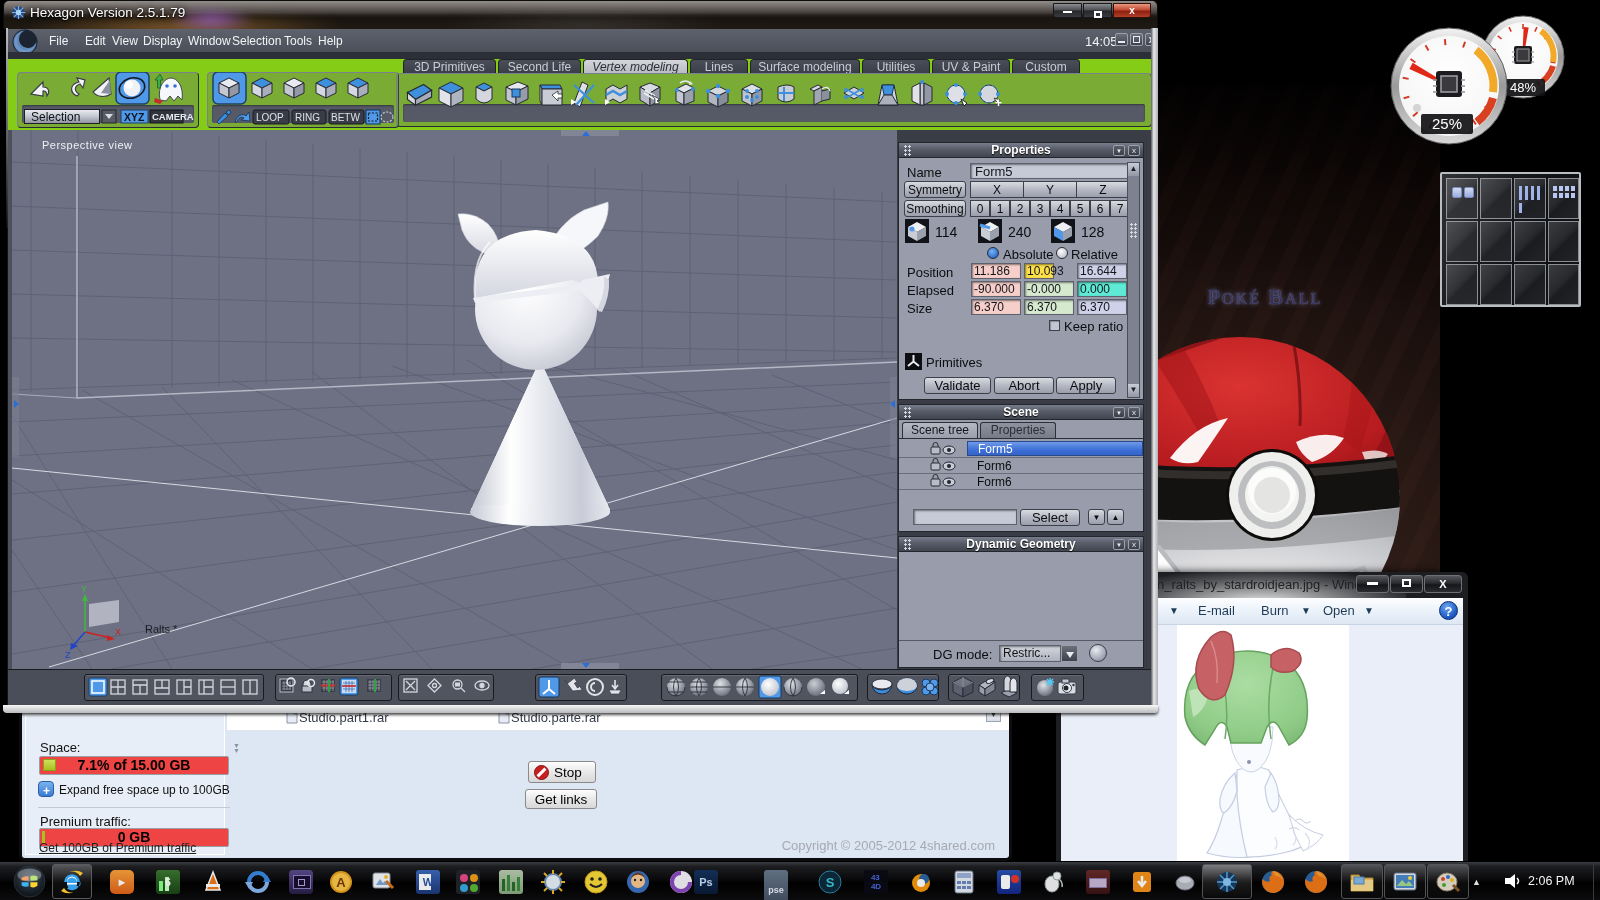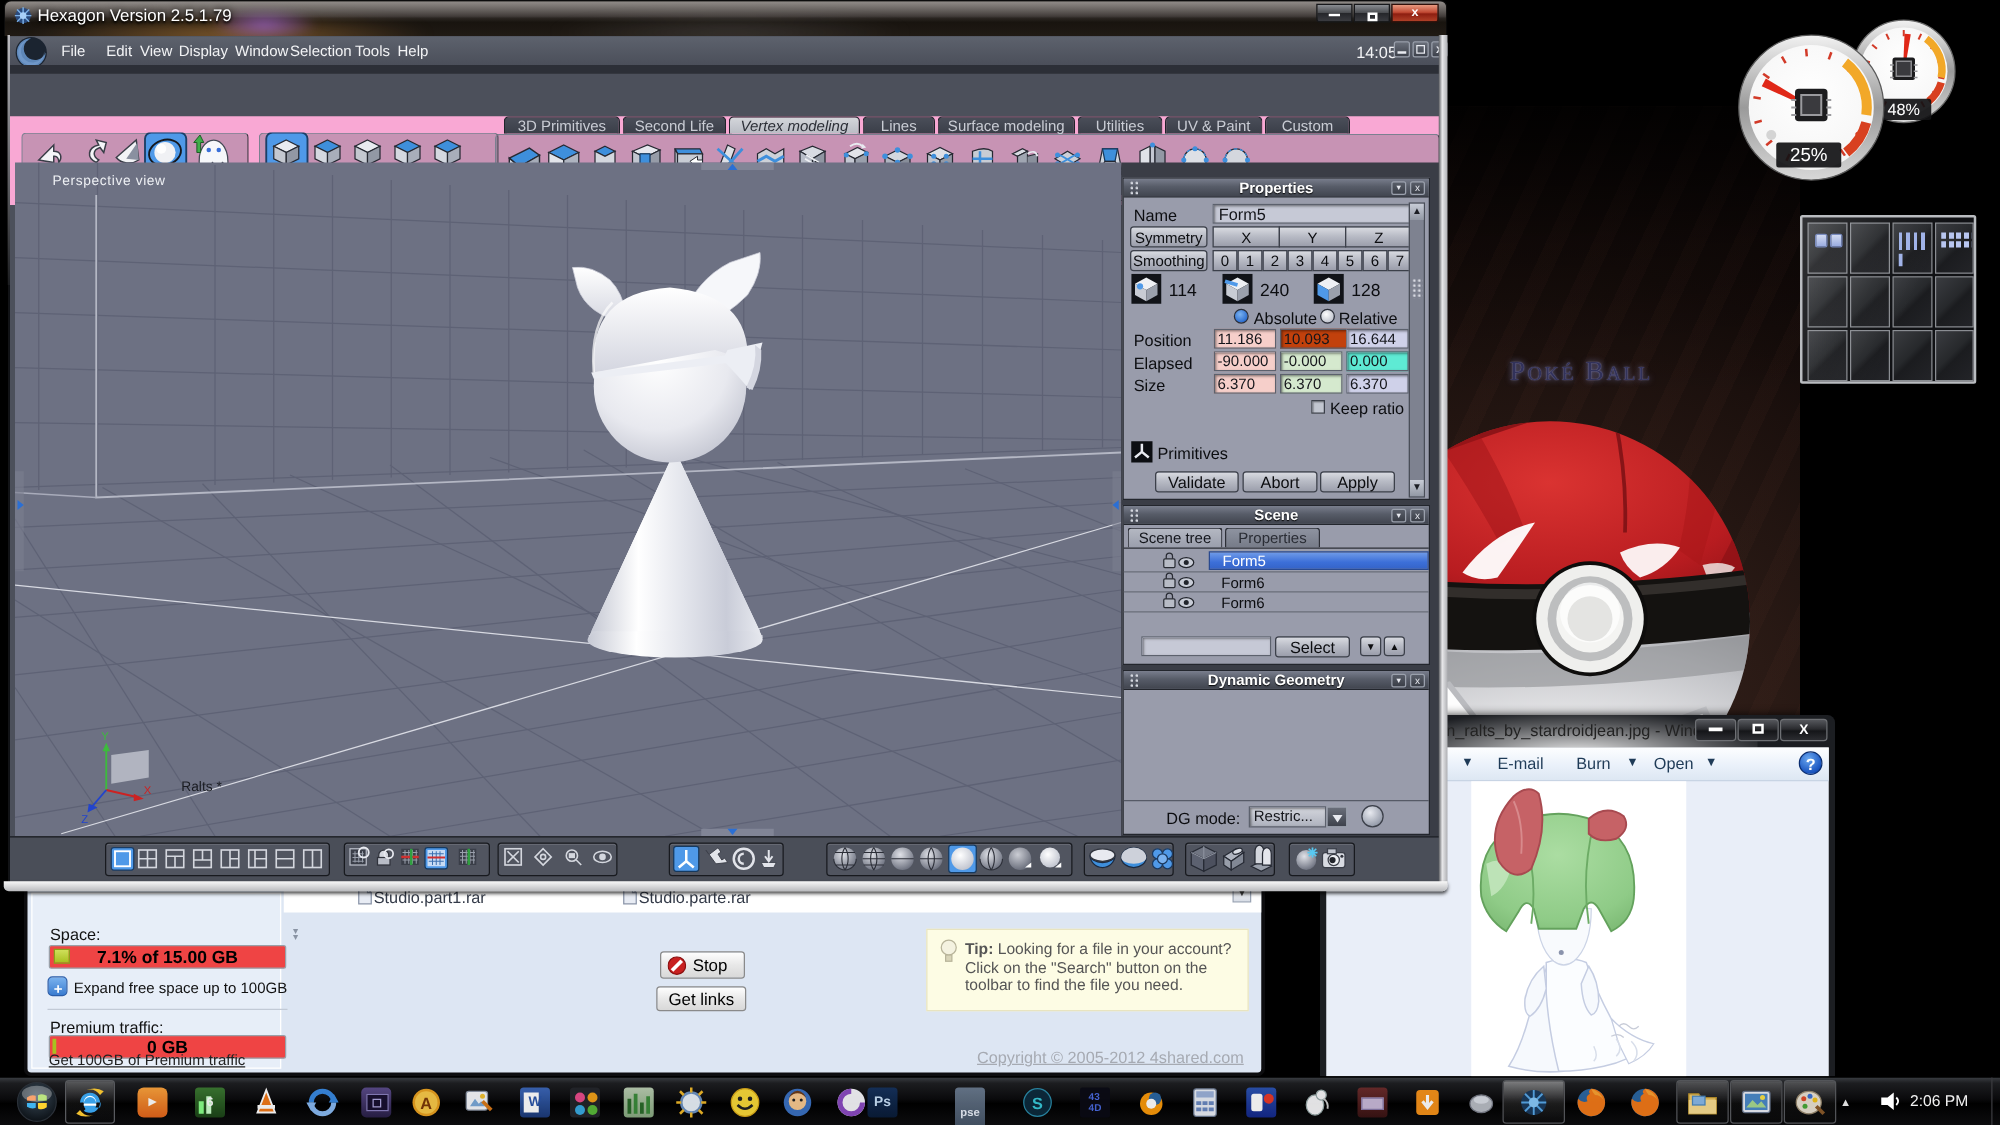--- a/index.html
+++ b/index.html
@@ -40,37 +40,37 @@
  background:#dde6f3;border:3px solid #0d0d0f;border-top:none;border-radius:0 0 6px 6px;}
 #fs-files{position:absolute;left:205px;top:0px;right:0;height:25px;background:#fff;}
 #fs-side{position:absolute;left:3px;top:9px;width:200px;height:141px;background:#e7eef8;border:1px solid #fff;}
 #fs-main{position:absolute;left:205px;top:25px;right:0;bottom:0;}
 .fs-bar{position:absolute;height:19px;background:#ef4444;border:1px solid #9aa0a8;border-radius:2px;font-size:14px;font-weight:bold;color:#000;text-align:center;line-height:17px;}
 #fs-group{position:absolute;left:28px;top:18px;width:262px;height:88px;border:1px solid #8d9097;border-radius:1px;}
 
 .fsrow{position:absolute;left:8px;font-size:13.5px;color:#000;}
 .fsbtn{position:absolute;background:linear-gradient(#fefefe,#e8e8e8 50%,#d8d8d8);border:1px solid #8a8a8a;border-radius:3px;font-size:13.5px;color:#000;text-align:center;}
 #fs-tip{position:absolute;left:514px;top:13px;width:258px;height:66px;background:#fdfce4;border:1px solid #e8e4c0;font-size:12.5px;color:#555;}
-#fs-copy{position:absolute;right:14px;top:108px;font-size:13px;color:#a6aab2;text-decoration:underline;}
+#fs-copy{position:absolute;right:14px;top:108px;font-size:13px;color:#a6aab2;}
 
 
 #hexwin{position:absolute;left:3px;top:0px;width:1155px;height:713px;}
 #hx-aerotop{position:absolute;left:0;top:0;width:100%;height:29px;border-radius:6px 6px 0 0;
  background:linear-gradient(#68615c,#37312e 40%,#18140f 60%,#201a14);
  border:1px solid #0c0c0c;border-bottom:none;overflow:hidden;}
 #hx-aerotop .sheen{position:absolute;left:0;top:0;width:100%;height:13px;background:linear-gradient(rgba(255,255,255,0.28),rgba(255,255,255,0.05));}
 #hx-title{position:absolute;left:27px;top:5px;font-size:13.5px;color:#fff;text-shadow:0 0 6px #000,0 1px 2px #000;}
 #hx-client{position:absolute;left:4px;top:29px;width:1147px;height:678px;background:#4c505b;border-left:1px solid #101216;border-right:1px solid #101216;}
 #hx-border-b{position:absolute;left:0px;top:705px;width:1155px;height:8px;background:linear-gradient(#f8f8f8,#b9babd);border-radius:0 0 4px 4px;box-shadow:0 2px 3px rgba(0,0,0,0.7);}
 #hx-border-r{position:absolute;left:1148px;top:28px;width:7px;height:679px;background:linear-gradient(90deg,#5a5c60,#e8e8ea 40%,#aeafb3);}
 
 #hx-menubar{position:absolute;left:0;top:0;width:100%;height:24px;background:linear-gradient(#5d626d,#4b4f5a);border-bottom:1px solid #30333b;}
 .menuitem{position:absolute;top:5px;color:#f2f3f5;font-size:12px;}
 #hx-strip{position:absolute;left:0;top:23px;width:100%;height:7px;background:#2c2f37;}
-#hx-toolzone{position:absolute;left:0;top:30px;width:100%;height:71px;background:#f9a8d4;margin-top:34px;}
+#hx-toolzone{position:absolute;left:0;top:30px;width:100%;height:71px;background:#84cc16;}
 
 .tab{position:absolute;top:0px;height:14px;background:linear-gradient(#4a4e59,#3a3e48);border:1px solid #20232a;border-bottom:none;border-radius:4px 4px 0 0;color:#c9ccd4;font-size:12px;text-align:center;line-height:14px;}
 .tab.active{background:linear-gradient(#d4d6db,#b9bcc4);color:#2c2f37;font-style:italic;}
 .toolbox{position:absolute;border-radius:4px;border-top:1px solid #7b8090;border-left:1px solid #7b8090;border-right:1px solid #272a31;border-bottom:1px solid #272a31;background:#63687455;}
 .toolbox .inner{position:absolute;left:4px;right:4px;bottom:4px;height:18px;background:#555a66;border-radius:2px;box-shadow:inset 0 1px 2px rgba(0,0,0,0.4);}
 
 #hx-viewport{position:absolute;left:4px;top:101px;width:885px;height:539px;background:#6d7183;}
 #vp-label{position:absolute;left:30px;top:9px;color:#eef0f4;font-size:11px;letter-spacing:0.5px;}
 
 #hx-panels{position:absolute;left:889px;top:101px;right:0;height:539px;background:#3a3d46;}
@@ -350,27 +350,20 @@
       <div class="abs" style="left:13px;top:126px;font-size:12px;color:#222;text-decoration:underline;white-space:nowrap">Get 100GB of Premium traffic</div>
     </div>
     <div id="fs-main">
       <div class="abs" style="left:6px;top:13px;color:#8a94a4;font-size:7px;line-height:5px">▼<br>▼</div>
       <div class="fsbtn" style="left:301px;top:31px;width:68px;height:22px;line-height:21px;padding-left:12px">Stop</div>
       <svg class="abs" style="left:307px;top:35px" width="15" height="15">
           <circle cx="7.5" cy="7.5" r="7" fill="#c82020" stroke="#8a1010"></circle>
           <rect x="2" y="6" width="11" height="3" fill="#fff" transform="rotate(-45 7.5 7.5)"></rect>
         </svg>
       <div class="fsbtn" style="left:298px;top:59px;width:72px;height:20px;line-height:19px">Get links</div>
-      <div id="fs-tip">
-        <svg class="abs" style="left:10px;top:7px" width="14" height="22">
-            <circle cx="7" cy="7" r="6" fill="#f4f2e0" stroke="#b8b49a"></circle>
-            <rect x="4.5" y="13" width="5" height="5" fill="#d8d4b8" stroke="#b8b49a"></rect>
-          </svg>
-        <div class="abs" style="left:30px;top:8px;width:220px;line-height:14.5px"><b>Tip:</b> Looking for a file in your account? Click on the "Search" button on the toolbar to find the file you need.</div>
-      </div>
       <div id="fs-copy">Copyright © 2005-2012 4shared.com</div>
     </div>
   </div>
 
   <div id="hexwin">
     <div id="hx-aerotop">
       <div class="abs" style="left:20px;top:12px;width:320px;height:30px;border-radius:50%;background:radial-gradient(ellipse,rgba(235,160,70,0.55),rgba(235,150,60,0) 72%);filter:blur(6px)"></div>
       <div class="abs" style="left:165px;top:6px;width:85px;height:26px;border-radius:50%;background:radial-gradient(ellipse,rgba(160,100,215,0.75),rgba(150,90,200,0) 72%);filter:blur(4px)"></div>
       <div class="abs" style="left:430px;top:10px;width:300px;height:30px;border-radius:50%;background:radial-gradient(ellipse,rgba(190,190,200,0.18),rgba(190,190,200,0) 70%);filter:blur(6px)"></div>
       <div class="sheen"></div>
@@ -785,21 +778,21 @@
           </svg>
           <div class="plabel" style="left:36px;top:81px;font-size:14px">114</div>
           <div class="plabel" style="left:109px;top:81px;font-size:14px">240</div>
           <div class="plabel" style="left:182px;top:81px;font-size:14px">128</div>
           <div class="abs" style="left:88px;top:104px;width:12px;height:12px;border-radius:50%;background:radial-gradient(circle at 40% 35%,#7ab2f0,#2e6fd0 70%,#1c4a96);border:1px solid #2a2e38"></div>
           <div class="plabel" style="left:104px;top:104px;font-size:13px">Absolute</div>
           <div class="abs" style="left:157px;top:104px;width:12px;height:12px;border-radius:50%;background:radial-gradient(circle at 40% 35%,#fdfdfe,#c0c4ce 75%,#9298a4);border:1px solid #2a2e38"></div>
           <div class="plabel" style="left:172px;top:104px;font-size:13px">Relative</div>
           <div class="plabel" style="left:8px;top:122px">Position</div>
           <div class="hxfield" style="left:72px;top:120px;width:50px;height:16px;background:#f6cfca;padding:0 2px">11.186</div>
-          <div class="hxfield" style="left:125px;top:120px;width:72px;height:16px;background:#c2410c;padding:0 2px">10.093</div>
+          <div class="hxfield" style="left:125px;top:120px;width:30px;height:16px;background:#fde047;padding:0 2px">10.093</div>
           <div class="hxfield" style="left:178px;top:120px;width:50px;height:16px;background:#cfd1e9;padding:0 2px">16.644</div>
           <div class="plabel" style="left:8px;top:140px">Elapsed</div>
           <div class="hxfield" style="left:72px;top:138px;width:50px;height:16px;background:#f6cfca;padding:0 2px">-90.000</div>
           <div class="hxfield" style="left:125px;top:138px;width:50px;height:16px;background:#d5e9ce;padding:0 2px">-0.000</div>
           <div class="hxfield" style="left:178px;top:138px;width:50px;height:16px;background:#5eead4;padding:0 2px">0.000</div>
           <div class="plabel" style="left:8px;top:158px">Size</div>
           <div class="hxfield" style="left:72px;top:156px;width:50px;height:16px;background:#f6cfca;padding:0 2px">6.370</div>
           <div class="hxfield" style="left:125px;top:156px;width:50px;height:16px;background:#d5e9ce;padding:0 2px">6.370</div>
           <div class="hxfield" style="left:178px;top:156px;width:50px;height:16px;background:#cfd1e9;padding:0 2px">6.370</div>
           <div class="abs" style="left:150px;top:177px;width:11px;height:11px;background:#c2c6d0;border:1px solid #3c404a;box-shadow:inset 1px 1px 1px rgba(0,0,0,0.3)"></div>

